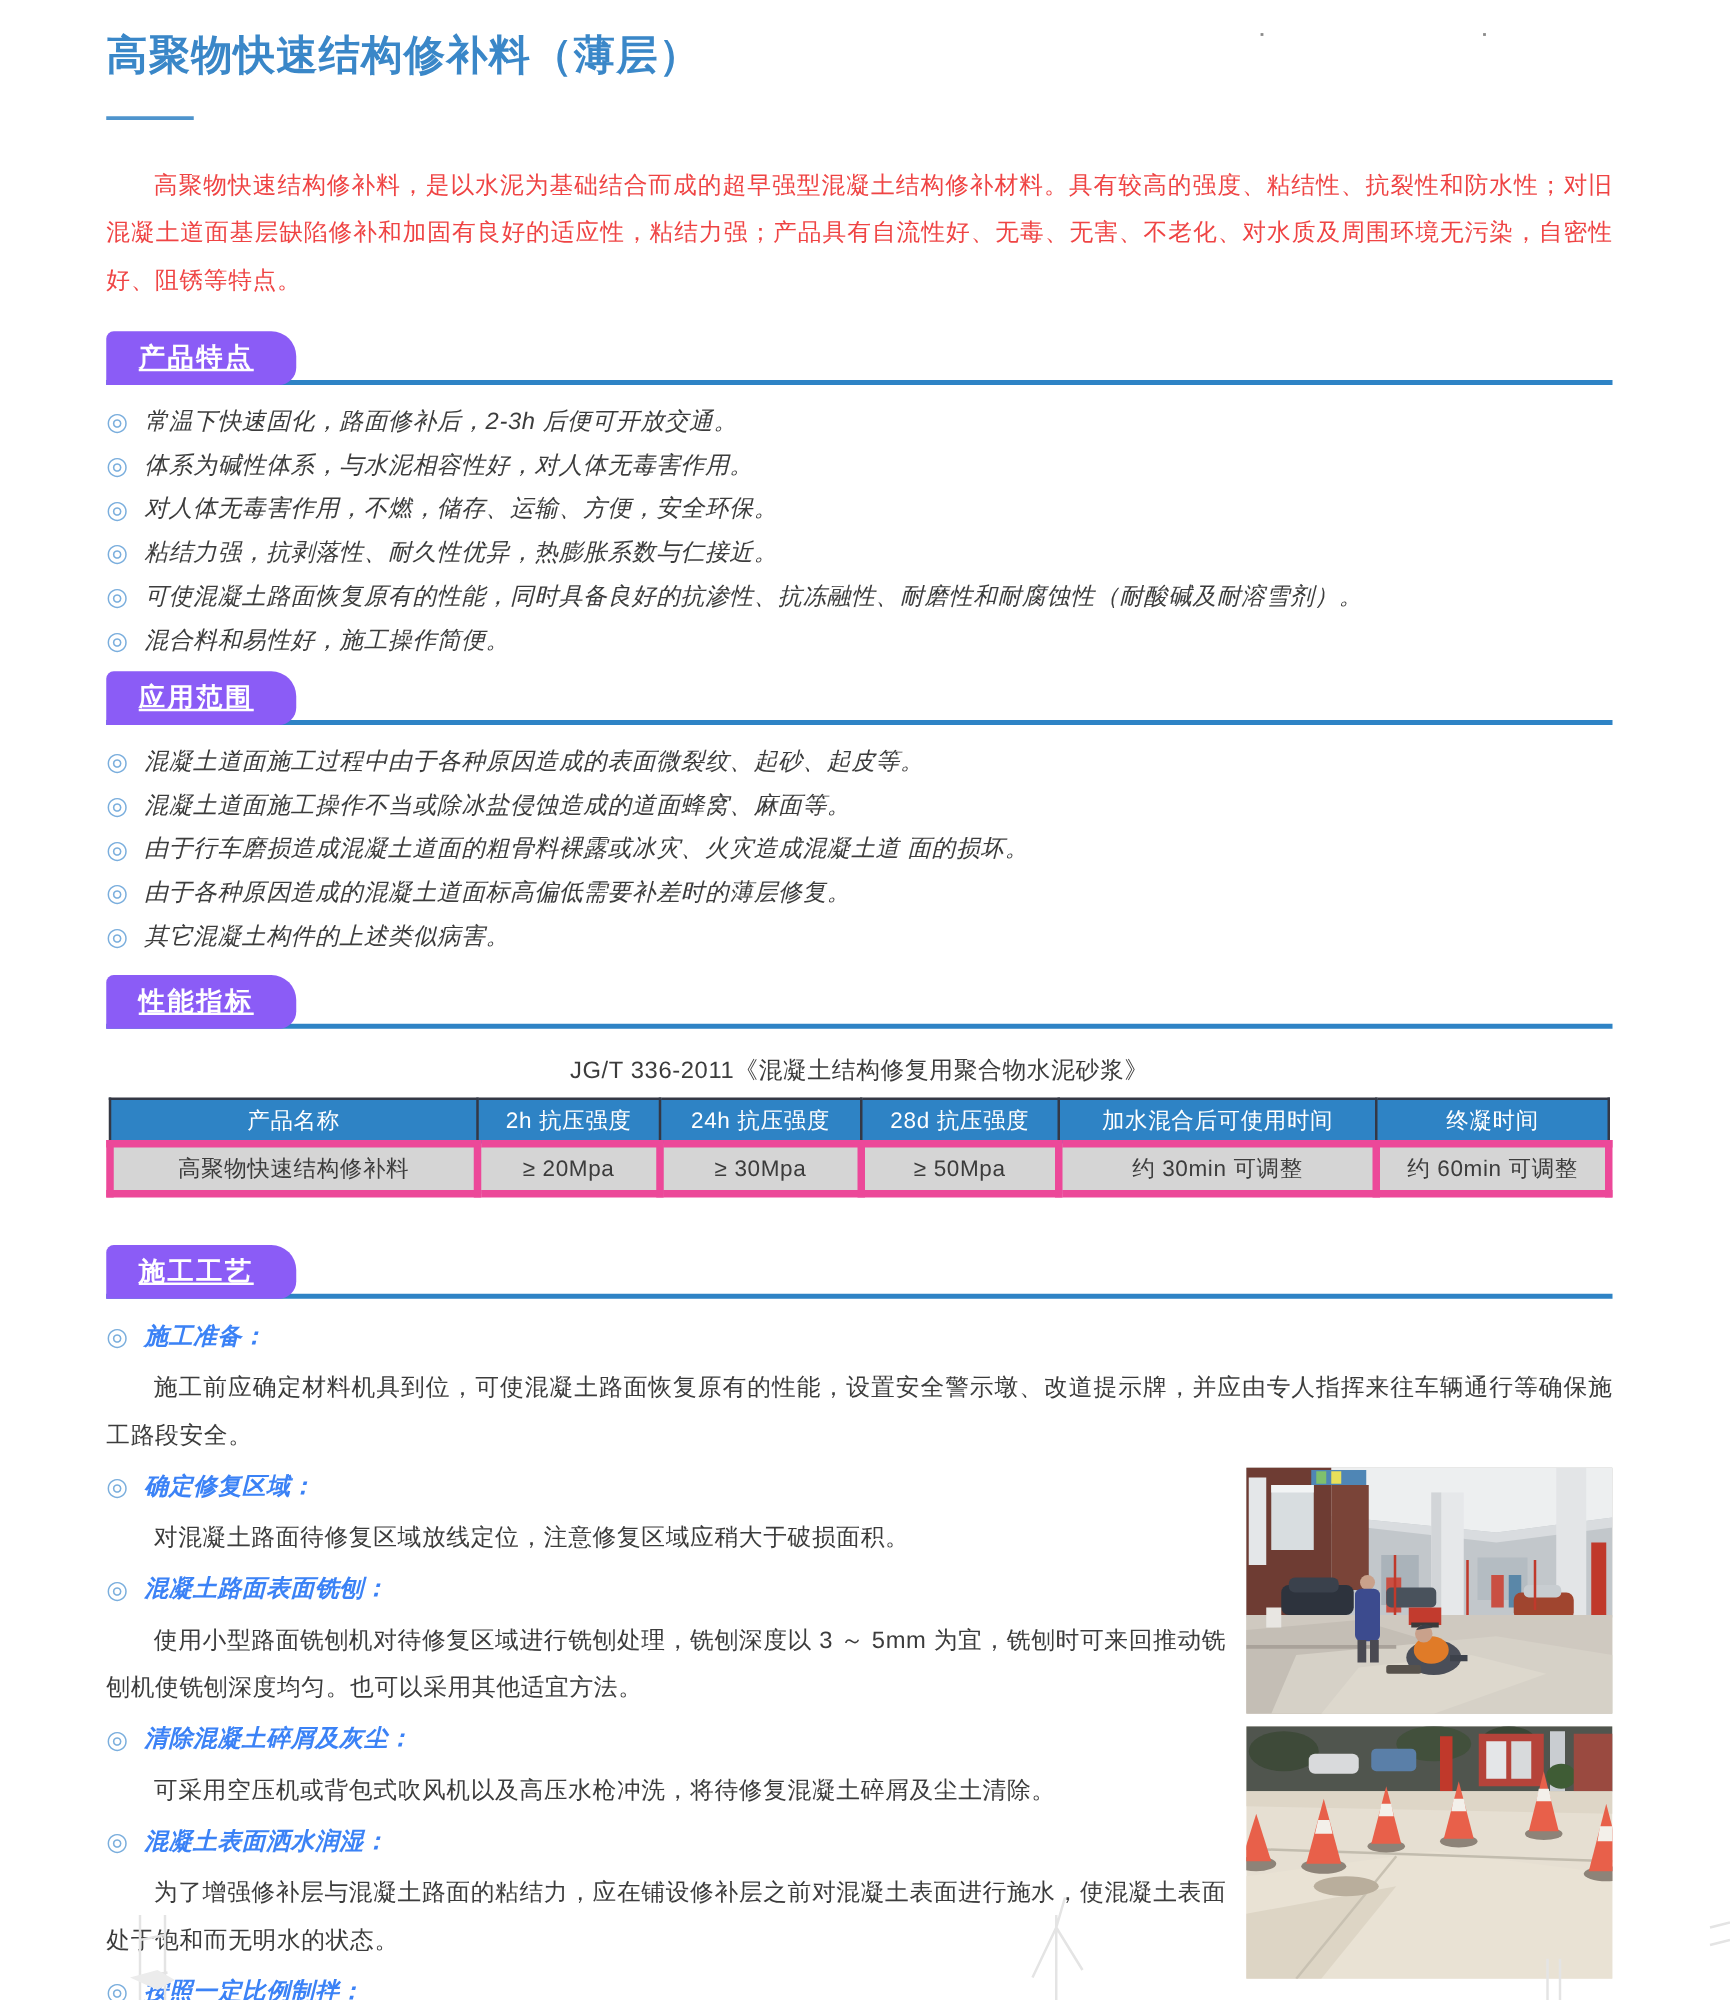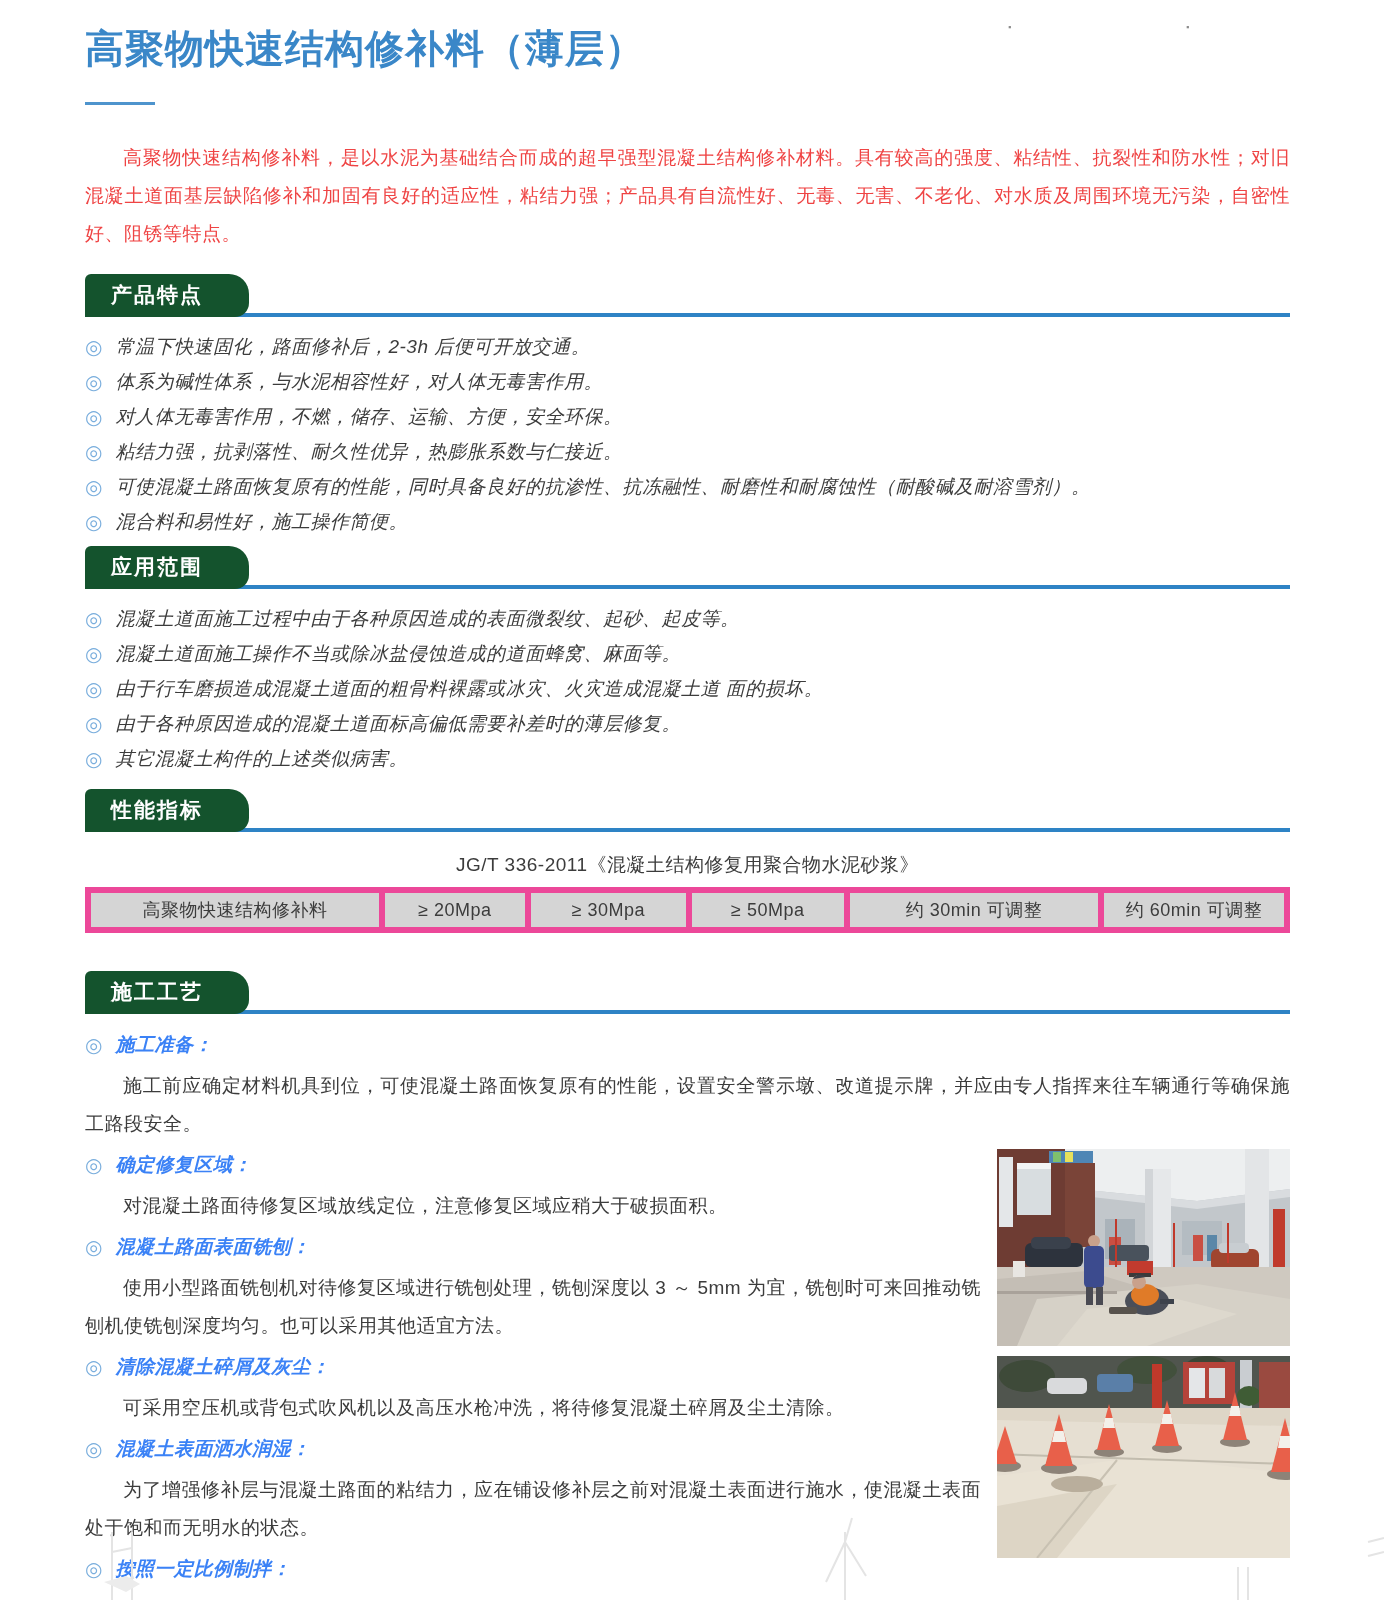--- a/index.html
+++ b/index.html
@@ -3,30 +3,30 @@
 <meta charset="utf-8">
 <style>
   * { margin:0; padding:0; box-sizing:border-box; }
   html,body { width:1384px; height:1600px; background:#ffffff; overflow:hidden;
     font-family:"Liberation Sans","DejaVu Sans",sans-serif; }
   .page { position:relative; width:1384px; height:1600px; padding:0 94px 0 85px; }
 
   .top-artifact { position:absolute; top:1px; color:#8a8a8a; font-size:9px; line-height:8px; }
   .ta1 { left:1008px; } .ta2 { left:1186px; }
 
-  .doc-title { margin-top:22px; font-size:39px; font-weight:bold; color:#3a87c8; letter-spacing:1px; }
+  .doc-title { margin-top:22px; font-size:33px; font-weight:bold; color:#3a87c8; letter-spacing:1px; }
   .title-rule { width:70px; height:3px; background:#4e94cd; margin-top:26px; }
 
   .intro { margin-top:34px; font-size:19px; color:#ef4444; line-height:38px;
     text-align:justify; text-indent:2em; letter-spacing:0.5px; }
 
   .section { margin-top:0; }
   .section-tab { position:relative; z-index:2; display:inline-block; min-width:118px;
-    background:#14532d; color:#ffffff; font-size:21px; font-weight:bold;
-    padding:7px 46px 8px 26px; border-radius:6px 20px 14px 0; letter-spacing:2px; }
+    background:#8b5cf6; color:#ffffff; font-size:21px; font-weight:bold;
+    padding:7px 34px 8px 26px; border-radius:6px 20px 14px 0; letter-spacing:2px;text-decoration:underline; }
   .section-rule { position:relative; z-index:1; height:4px; background:#2e83c5; margin-top:-4px; }
 
   ul.bullets { list-style:none; margin-top:17px; }
   ul.bullets li { display:flex; align-items:flex-start; margin-bottom:9px; }
   .bullet-ico { color:#7aaedd; font-size:20px; line-height:26px; margin-right:13px; flex:0 0 auto; }
   .bullet-txt { font-size:19px; color:#3c3c3c; line-height:26px; letter-spacing:0.5px;font-style:italic; }
 
   .sec-features { margin-top:21px; }
   .sec-apps { margin-top:11px; }
   .sec-perf { margin-top:17px; }
@@ -130,20 +130,28 @@
     <table class="perf">
       <colgroup>
         <col style="width:24.5%">
           <col style="width:12.2%">
           <col style="width:13.4%">
         <col style="width:13.2%">
           <col style="width:21.2%">
           <col style="width:15.5%">
       </colgroup>
       <tbody>
+          <tr>
+        <th>产品名称</th>
+        <th>2h 抗压强度</th>
+        <th>24h 抗压强度</th>
+        <th>28d 抗压强度</th>
+        <th>加水混合后可使用时间</th>
+        <th>终凝时间</th>
+      </tr>
       <tr>
         <td>高聚物快速结构修补料</td>
         <td>≥ 20Mpa</td>
         <td>≥ 30Mpa</td>
         <td>≥ 50Mpa</td>
         <td>约 30min 可调整</td>
         <td>约 60min 可调整</td>
       </tr>
     </tbody>
       </table>

